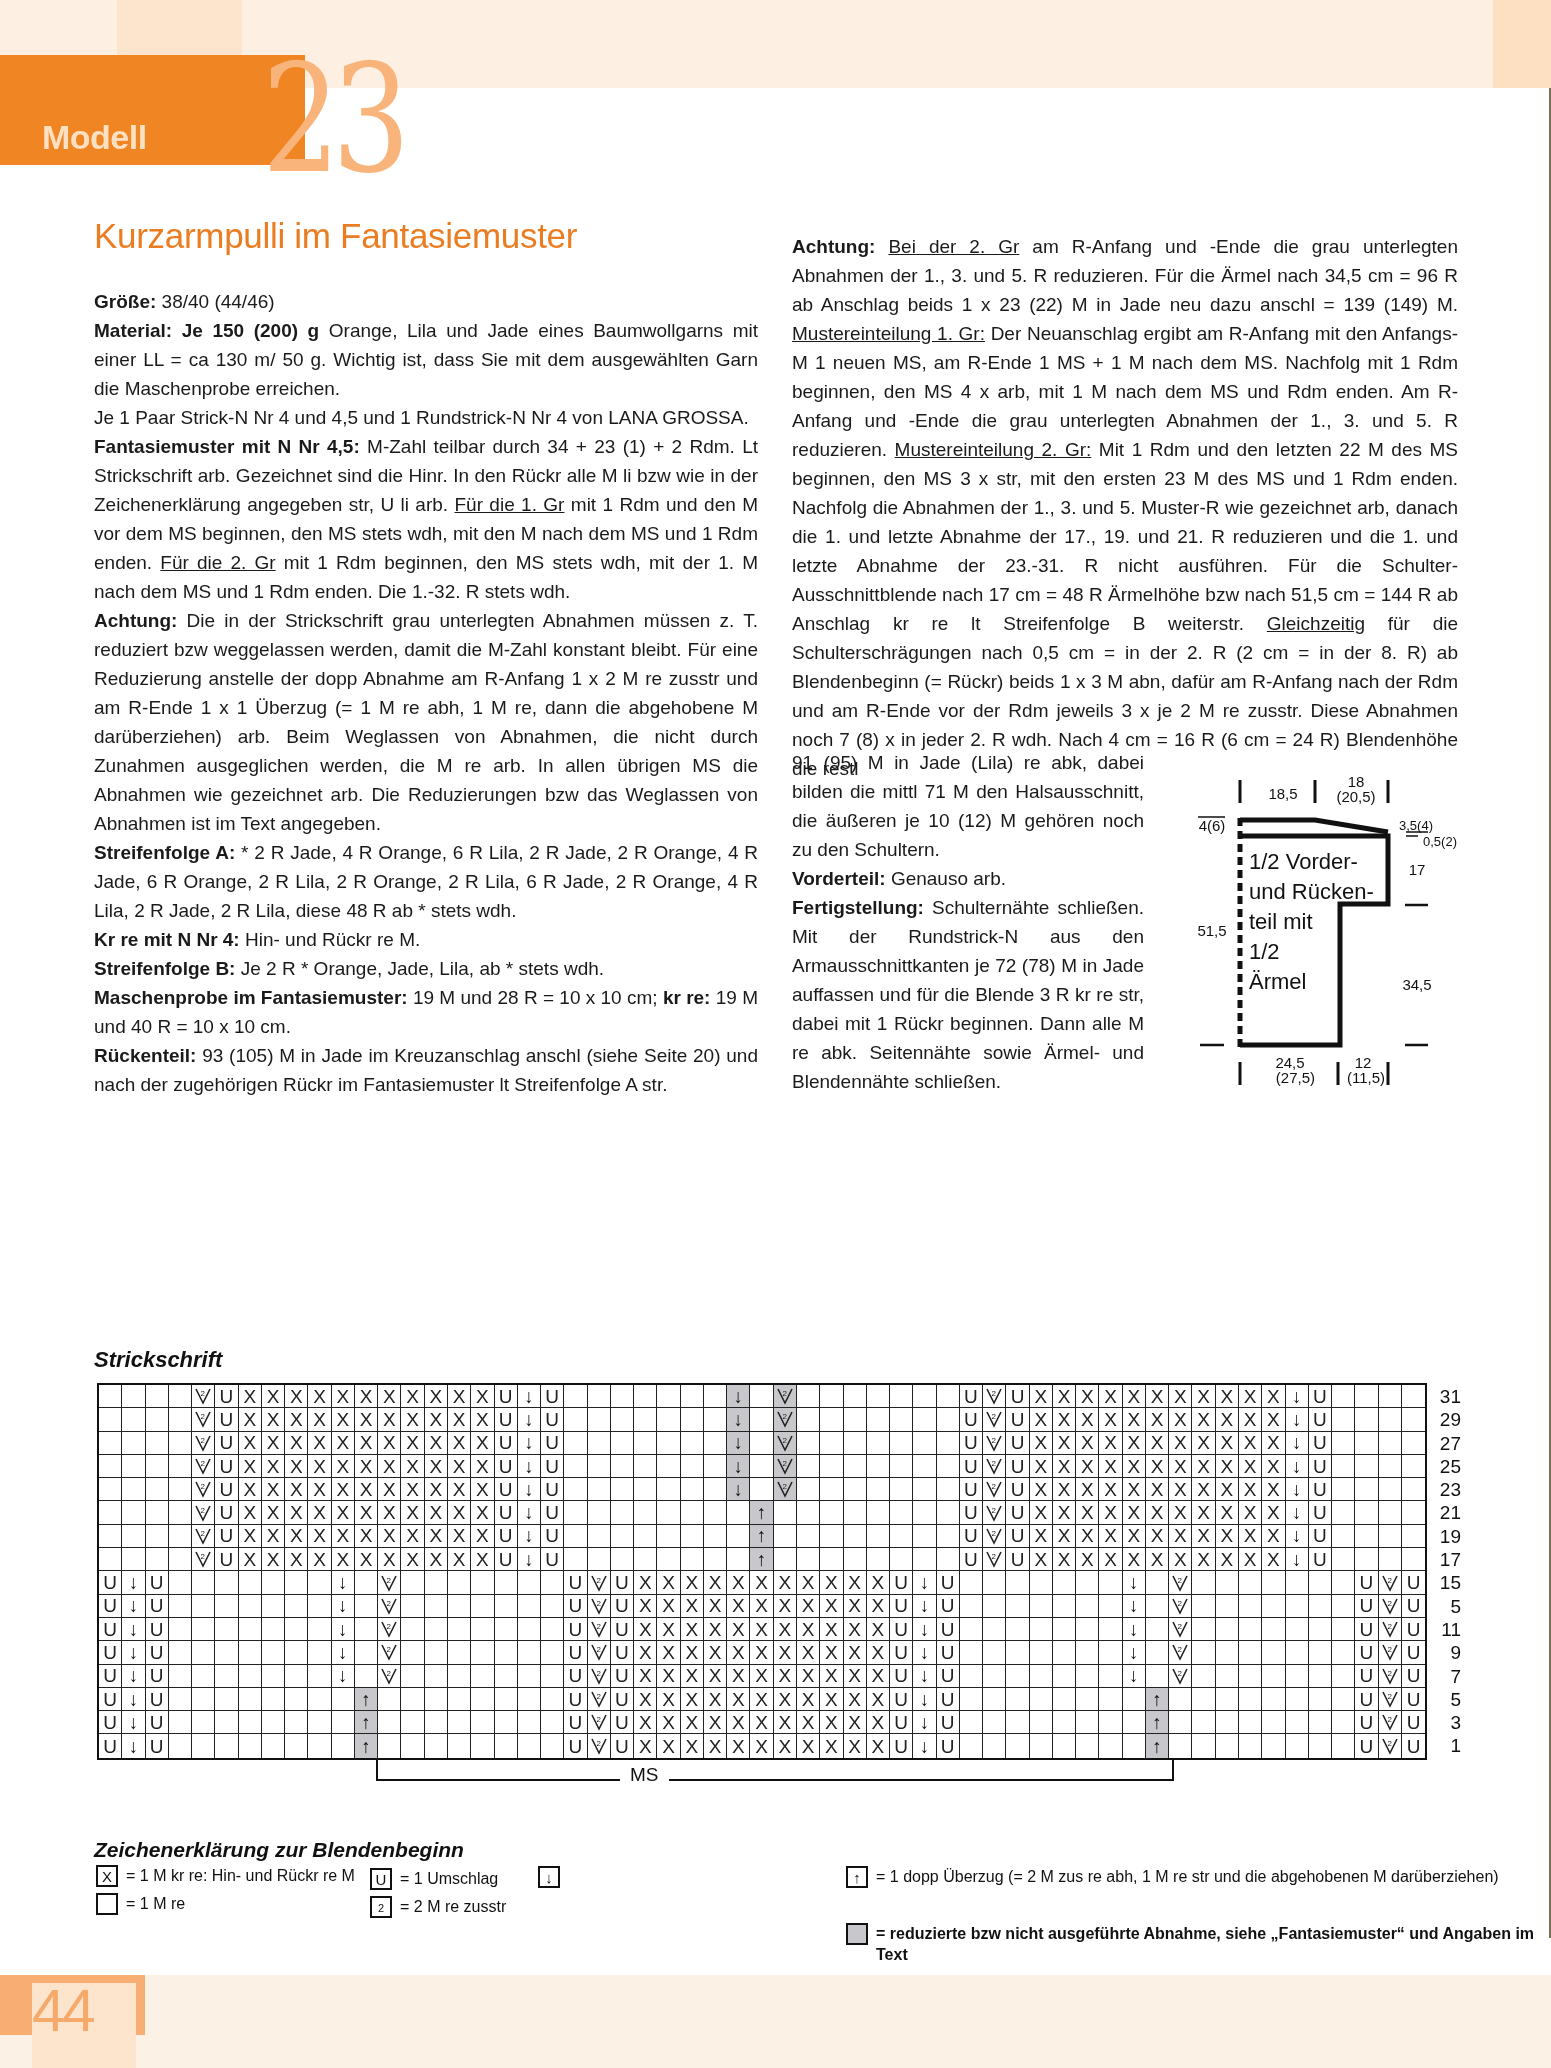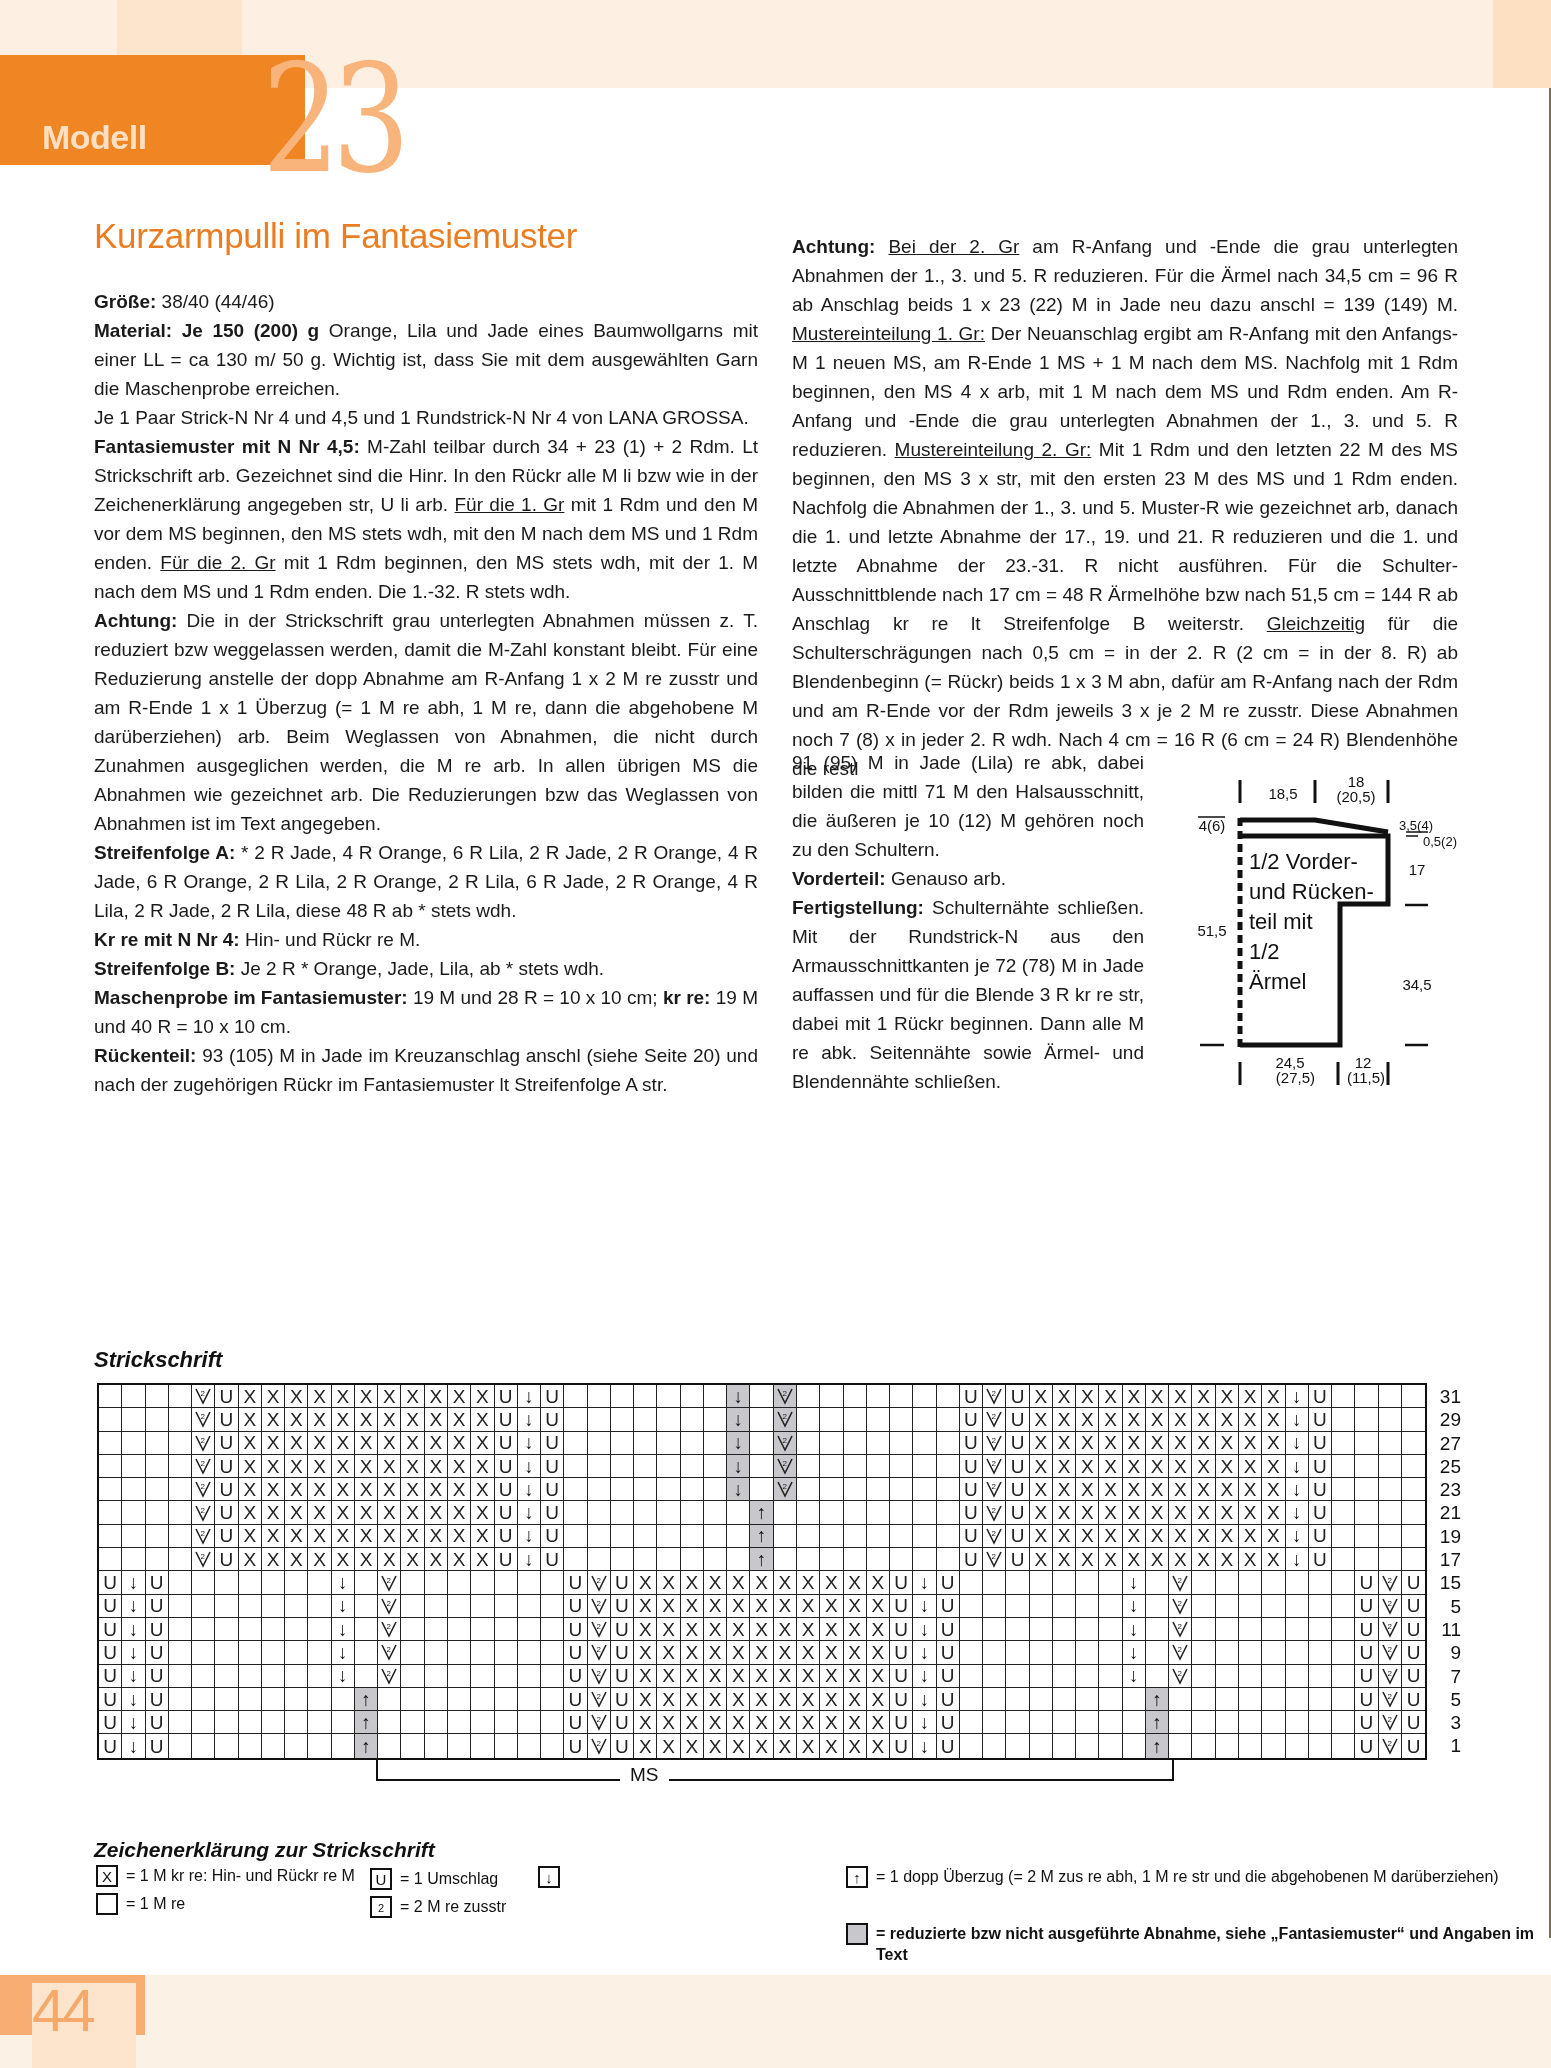--- a/index.html
+++ b/index.html
@@ -1293,21 +1293,21 @@
     <div class="row-num">11</div>
     <div class="row-num">9</div>
     <div class="row-num">7</div>
     <div class="row-num">5</div>
     <div class="row-num">3</div>
     <div class="row-num">1</div>
   </div>
 <div class="ms-bracket"></div>
 <div class="ms-label">MS</div>
 
-<div class="legend-title">Zeichenerklärung zur Strickschrift</div>
+<div class="legend-title">Zeichenerklärung zur Blendenbeginn</div>
 <div class="legend-item" style="left:96px;top:1865px;">
   <span class="legend-sym">X</span>
   <span>= 1 M kr re: Hin- und Rückr re M</span>
 </div>
 <div class="legend-item" style="left:96px;top:1893px;">
   <span class="legend-sym"></span>
   <span>= 1 M re</span>
 </div>
 <div class="legend-item" style="left:370px;top:1868px;">
   <span class="legend-sym">U</span>

